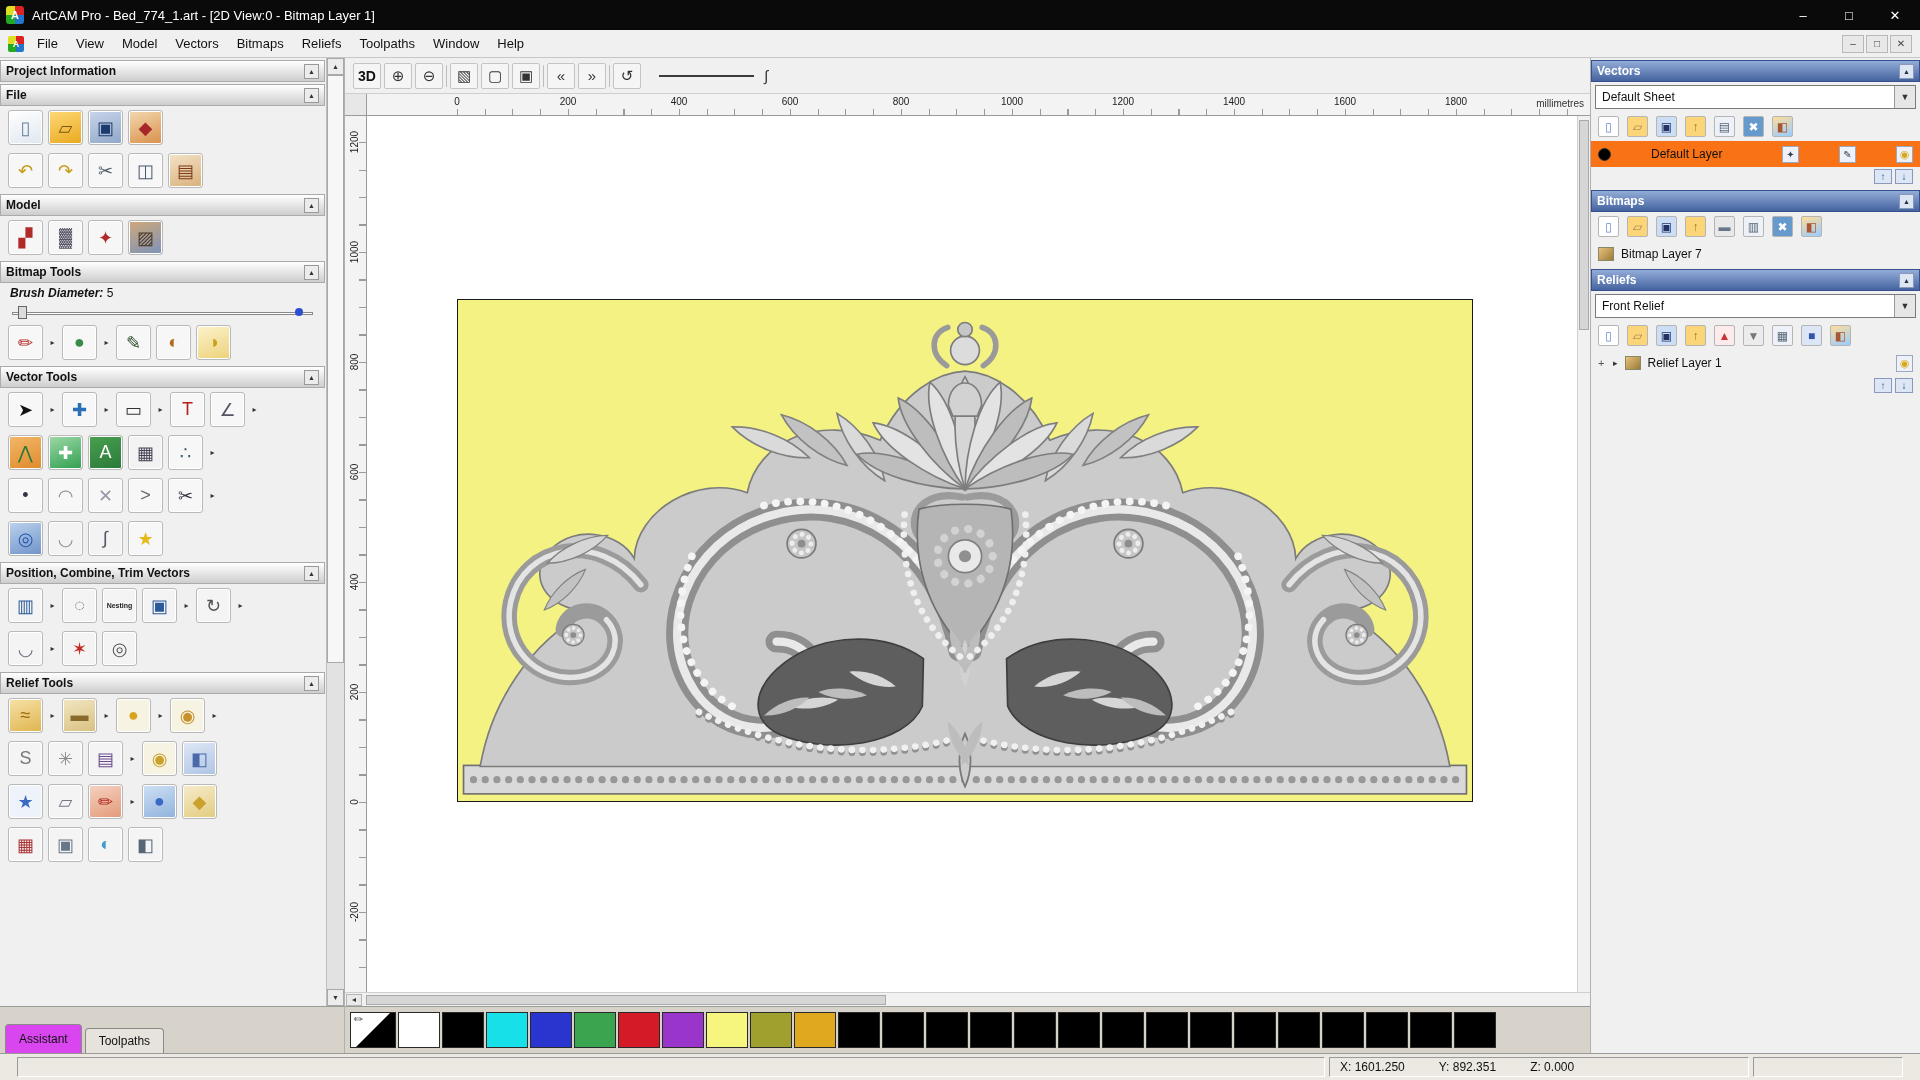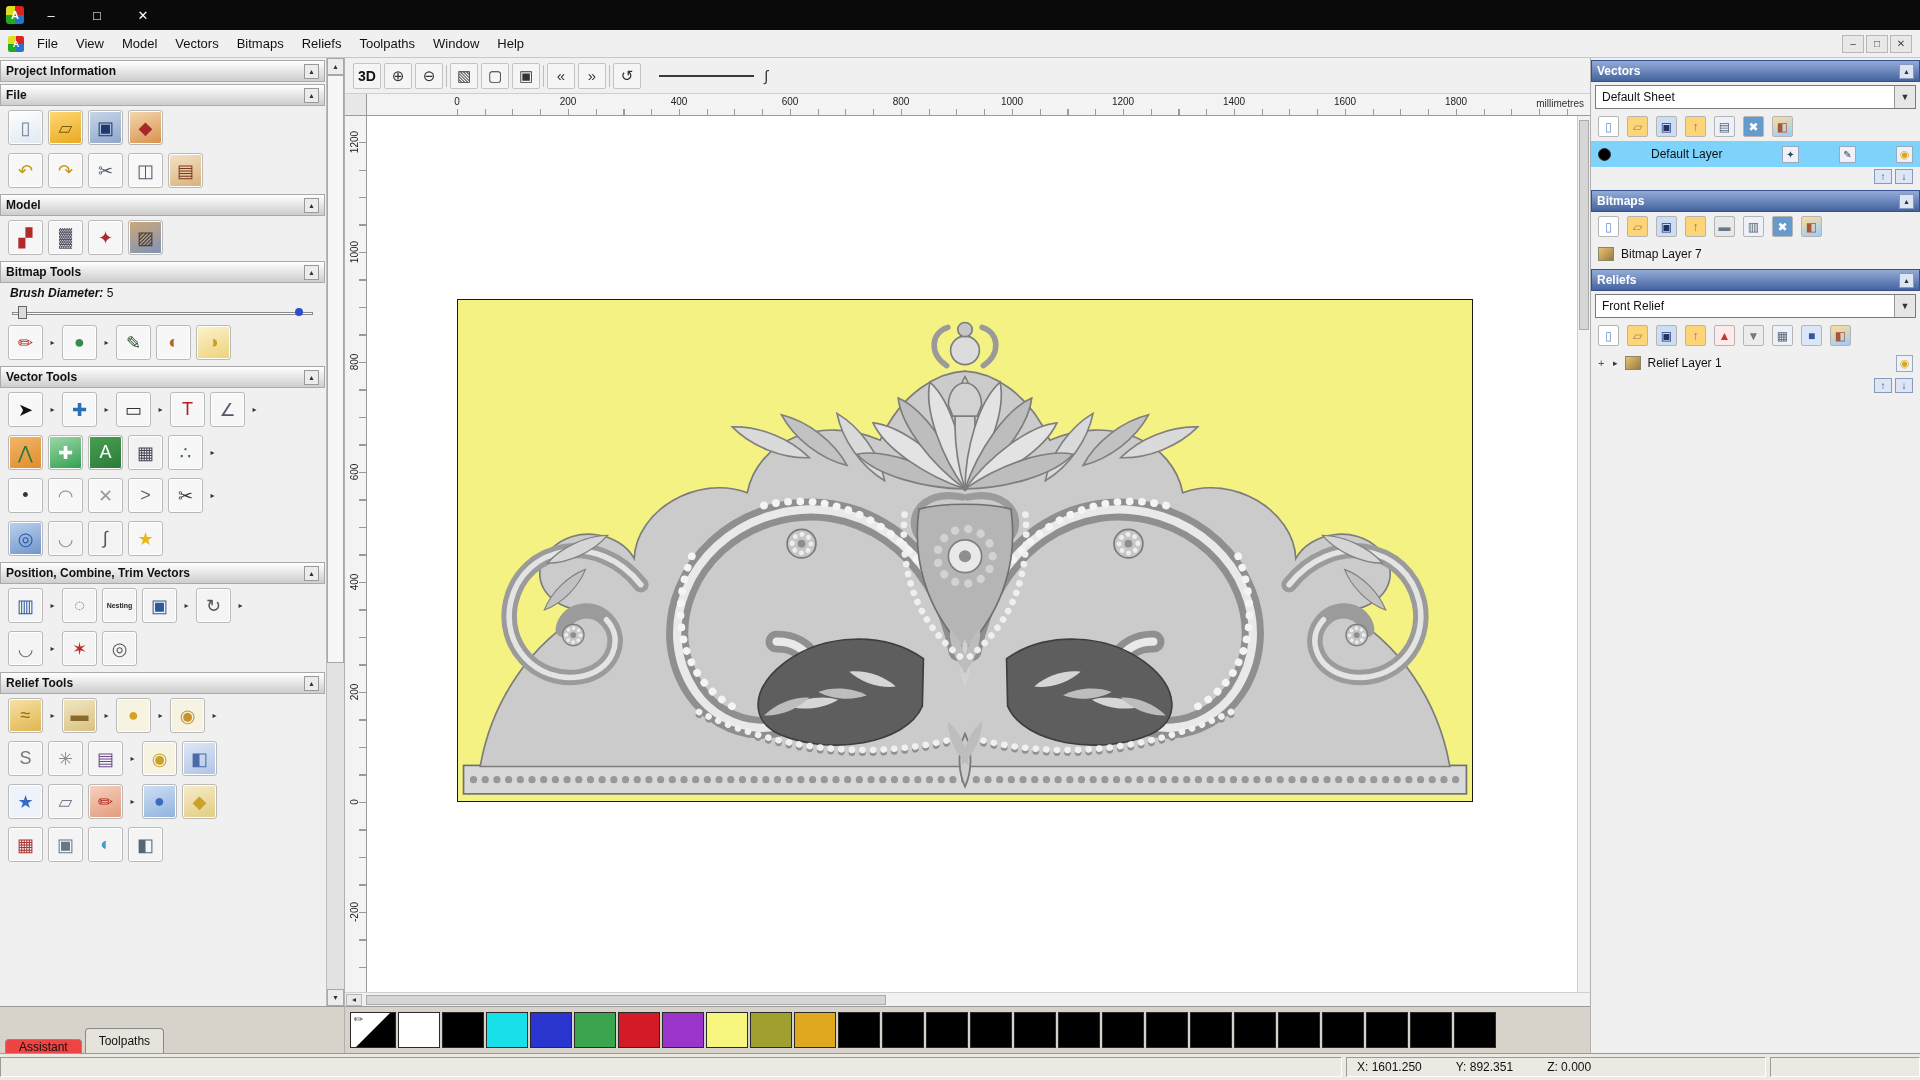--- a/index.html
+++ b/index.html
@@ -44,21 +44,21 @@
   .slider .handle { position:absolute; left:6px; top:0; width:9px; height:13px; background:#dcdcdc; border:1px solid #666; }
   .slider .dot { position:absolute; right:10px; top:2px; width:8px; height:8px; border-radius:50%; background:#2a4fd0; }
   .lp-scroll { position:absolute; top:0; right:0; bottom:0; width:18px; background:#e2e2e2; border-left:1px solid #bdbdbd; }
   .sb-arrow { height:17px; background:#ececec; border:1px solid #a8a8a8; font-size:7px; color:#333; display:flex; align-items:center; justify-content:center; }
   .sb-arrow.down { position:absolute; bottom:0; left:0; right:0; }
   .sb-thumb { position:absolute; top:17px; left:0; right:0; height:62%; background:#f7f7f7; border:1px solid #a8a8a8; }
 
   
   .bottom-strip { height:47px; border-top:1px solid #9a9a9a; background:#d7d3cb; display:flex; align-items:flex-end; padding:0 5px; }
   .tab { height:25px; display:flex; align-items:center; padding:0 13px; background:#e6e3dc; border:1px solid #8a8a8a; border-bottom:none; border-radius:4px 4px 0 0; margin-right:3px; font-size:12px; }
-  .tab.active { background:#ef4444; height:14px; }
+  .tab.active { background:#d946ef; height:29px; }
 
   
   .center { flex:1; min-width:0; display:flex; flex-direction:column; background:#f0f0f0; }
   .vtoolbar { height:36px; display:flex; align-items:center; padding:0 8px; gap:4px; border-bottom:1px solid #cfcfcf; }
   .tb-group { display:flex; align-items:center; gap:3px;justify-content:center; }
   .tb-btn { min-width:28px; height:26px; padding:0 4px; border:1px solid #c4c4c4; border-radius:2px; background:#f5f5f5; color:#333; font-size:15px; display:flex; align-items:center; justify-content:center; }
   .tb-btn.txt { font-weight:bold; font-size:14px; color:#111; }
   .tb-btn.sep { min-width:1px; width:1px; height:22px; padding:0; border:none; background:#bdbdbd; }
   .line-preview { display:flex; align-items:center; gap:10px; margin-left:14px; }
   .lp-line { width:95px; height:2px; background:#3a3a3a; }
@@ -90,45 +90,46 @@
 
   
   .right-panel { width:330px; background:#f0f0f0; border-left:1px solid #b0b0b0; display:flex; flex-direction:column; }
   .rp-header { height:22px; background:linear-gradient(#93acd8,#44639f); border:1px solid #35508c; color:#fff; font-weight:bold; display:flex; align-items:center; justify-content:space-between; padding:0 5px; margin-top:2px; }
   .rp-rollup { width:15px; height:15px; background:#dde5f2; border:1px solid #8899bb; color:#234; font-size:7px; display:flex; align-items:center; justify-content:center; }
   .rp-select { margin:3px 4px; height:24px; background:#fff; border:1px solid #7a7a7a; display:flex; align-items:center; justify-content:space-between; padding-left:6px; }
   .dd-btn { width:21px; align-self:stretch; background:#e6e6e6; border-left:1px solid #999; color:#333; font-size:9px; display:flex; align-items:center; justify-content:center; }
   .rp-toolbar { display:flex; align-items:center; gap:8px; padding:4px 7px; }
   .sicon { width:21px; height:21px; min-width:21px; border:1px solid #b5b5b5; border-radius:2px; background:#f7f7f7; color:#445; font-size:12px; display:flex; align-items:center; justify-content:center; }
   .layer-row { height:26px; display:flex; align-items:center; gap:7px; padding:0 7px; }
-  .layer-row.selected { background:#7dd3fc;gap:40px; }
+  .layer-row.selected { background:#f97316;gap:40px; }
   .layer-dot { width:13px; height:13px; min-width:13px; border-radius:50%; background:#000; border:1px solid #333; }
   .layer-thumb { width:16px; height:14px; min-width:16px; border:1px solid #886; background:linear-gradient(135deg,#e9c27a,#9a7a3a); }
   .layer-name { flex:1; }
   .mini { width:17px; height:17px; min-width:17px; border:1px solid #9aa8c0; background:#eef2f8; font-size:10px; color:#345; display:flex; align-items:center; justify-content:center; }
   .mini.bulb { color:#d8a81a; font-size:11px; }
   .updown { display:flex; justify-content:flex-end; gap:3px; padding:2px 7px 4px; }
   .ud-btn { width:18px; height:15px; background:#dde6f4; border:1px solid #8899bb; color:#2a4a8a; font-size:10px; line-height:10px; display:flex; align-items:center; justify-content:center; }
   .caret { font-size:9px; color:#333; }
   .plus-glyph { font-size:11px; color:#555; width:8px; }
 
   
-  .statusbar { height:27px; background:#ece9e2; border-top:1px solid #9a9a9a; display:flex; align-items:center; gap:4px; padding:0 0; }
+  .statusbar { height:27px; background:#ece9e2; border-top:1px solid #9a9a9a; display:flex; align-items:center; gap:4px; padding:0 17px; }
   .sb-panel { height:20px; border:1px solid; border-color:#9a9a9a #ffffff #ffffff #9a9a9a; display:flex; align-items:center; padding:0 10px; }
   .sb-left { flex:1; }
   .sb-coords { width:420px; gap:34px; font-size:12px; }
   .sb-end { width:150px; }
 </style>
 </head>
 <body>
 
 <div class="app">
 
   <div class="titlebar">
     <div class="logo">A</div>
+    <div class="title-text">ArtCAM Pro - Bed_774_1.art - [2D View:0 - Bitmap Layer 1]</div>
     <div class="win-btn">–</div>
     <div class="win-btn">□</div>
     <div class="win-btn close">✕</div>
   </div>
 
   <div class="menubar">
     <div class="menu-logo">A</div>
     <div style="display:flex">
 
     <div class="menu-item">File</div>

